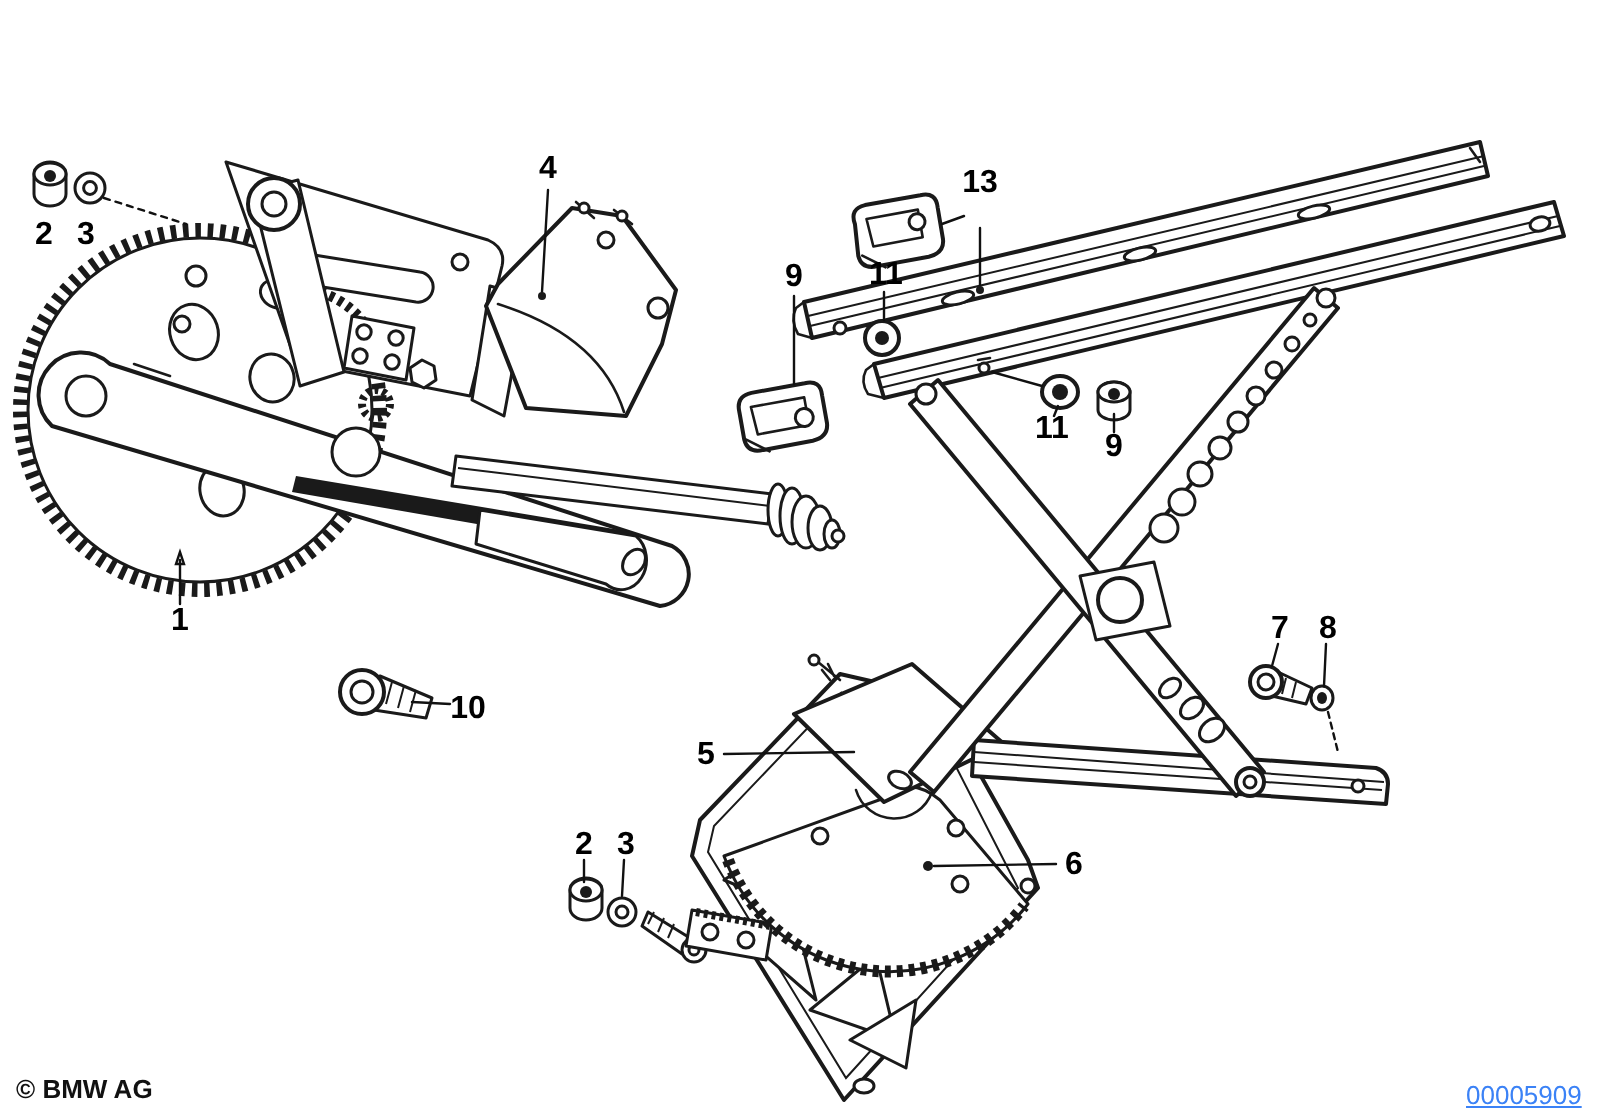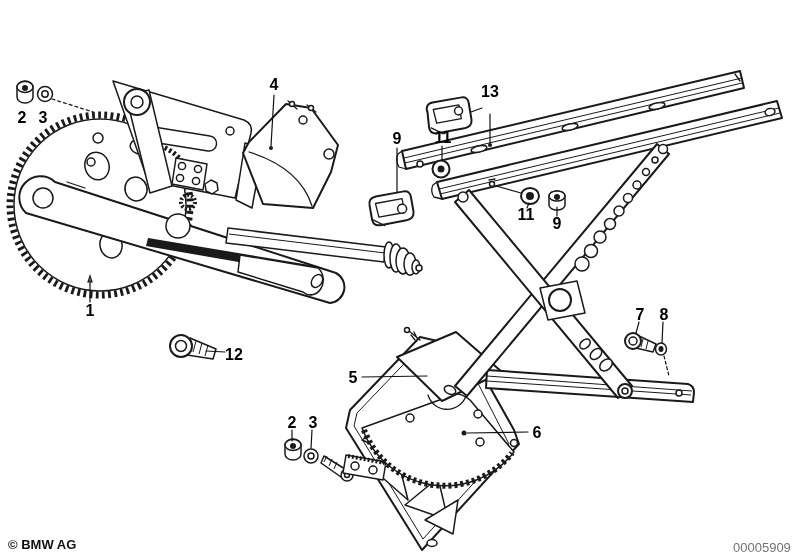--- a/index.html
+++ b/index.html
@@ -3,21 +3,21 @@
 <meta charset="utf-8">
 <style>
   html,body{margin:0;padding:0;background:#fff;}
   .stage{position:relative;width:799px;height:559px;background:#fff;overflow:hidden;
          font-family:"Liberation Sans",sans-serif;}
   .stage svg{position:absolute;left:0;top:0;}
   .callout{position:absolute;transform:translate(-50%,-50%);
            font:bold 16px "Liberation Sans",sans-serif;color:#000;letter-spacing:0;
            white-space:nowrap;user-select:none;}
   .copyright{position:absolute;left:8px;top:537px;font:bold 13px "Liberation Sans",sans-serif;color:#111;}
-  .drawing-number{position:absolute;left:733px;top:540px;font:13px "Liberation Sans",sans-serif;color:#737373;}
+  .drawing-number{position:absolute;left:733px;top:540px;font:13px "Liberation Sans",sans-serif;color:#3b82f6;text-decoration:underline;}
   
   .wh{fill:#fff;stroke:#1a1a1a;stroke-width:1.5;stroke-linejoin:round;}
   .wh2{fill:#fff;stroke:#1a1a1a;stroke-width:2;stroke-linejoin:round;}
   .ln{fill:none;stroke:#1a1a1a;stroke-width:1.3;stroke-linejoin:round;stroke-linecap:round;}
   .thin{fill:none;stroke:#1a1a1a;stroke-width:1;}
   .dk{fill:#1a1a1a;stroke:none;}
   .teeth{fill:none;stroke:#1a1a1a;}
   .lead{fill:none;stroke:#111;stroke-width:1.2;stroke-linecap:round;}
 </style>
 </head>
@@ -266,21 +266,21 @@
 
   <div class="callout" style="left:90px;top:311px">1</div>
   <div class="callout" style="left:22px;top:118px">2</div>
   <div class="callout" style="left:43px;top:118px">3</div>
   <div class="callout" style="left:274px;top:85px">4</div>
   <div class="callout" style="left:353px;top:378px">5</div>
   <div class="callout" style="left:537px;top:433px">6</div>
   <div class="callout" style="left:640px;top:315px">7</div>
   <div class="callout" style="left:664px;top:315px">8</div>
   <div class="callout" style="left:557px;top:224px">9</div>
-  <div class="callout" style="left:234px;top:355px">12</div>
+  <div class="callout" style="left:234px;top:355px">10</div>
   <div class="callout" style="left:443px;top:138px">11</div>
   <div class="callout" style="left:526px;top:215px">11</div>
   <div class="callout" style="left:397px;top:139px">9</div>
   <div class="callout" style="left:490px;top:92px">13</div>
   <div class="callout" style="left:292px;top:423px">2</div>
   <div class="callout" style="left:313px;top:423px">3</div>
 
   <div class="copyright">© BMW AG</div>
   <div class="drawing-number">00005909</div>
 </div>

